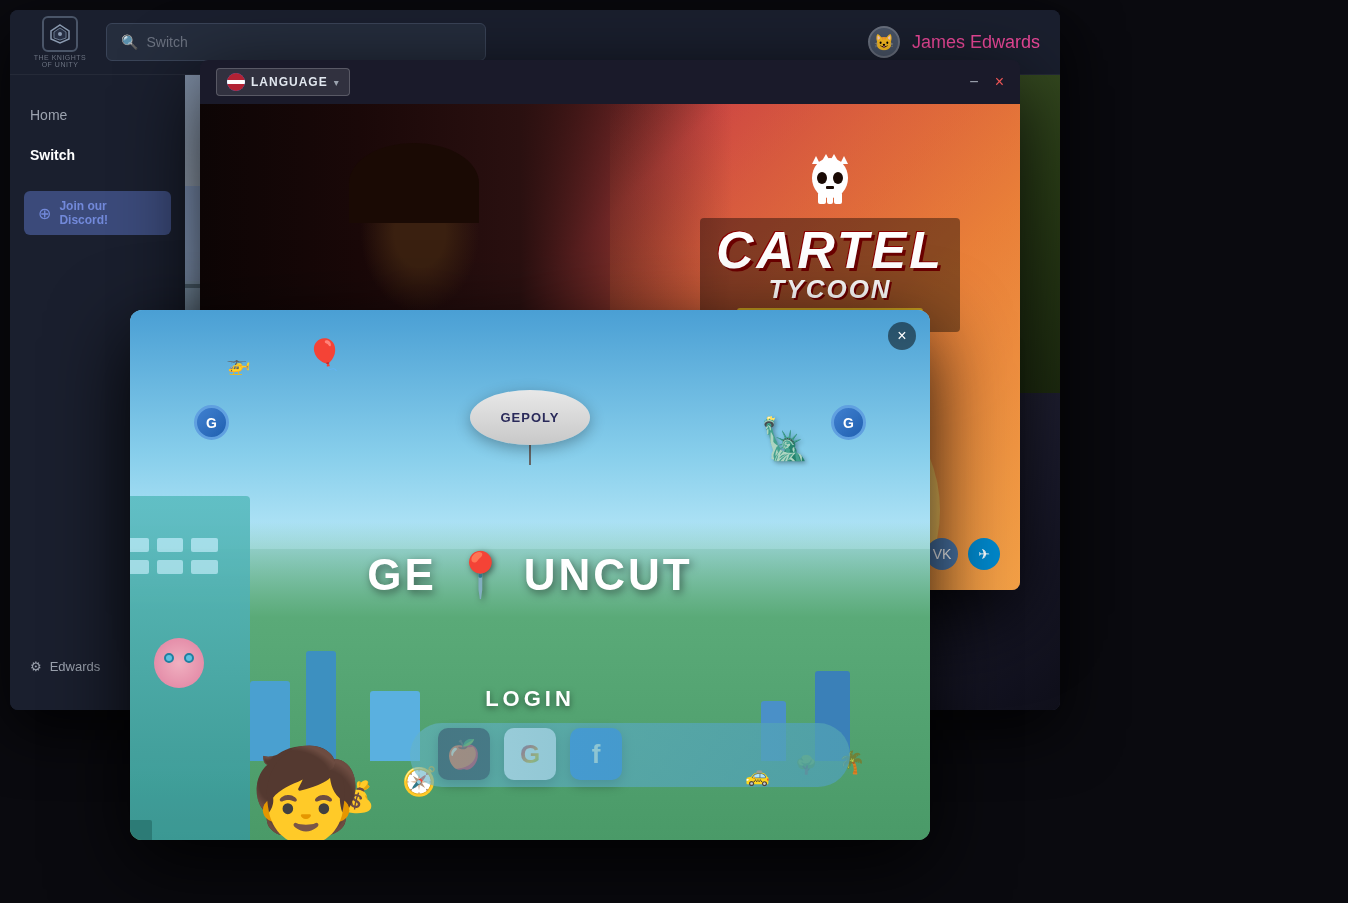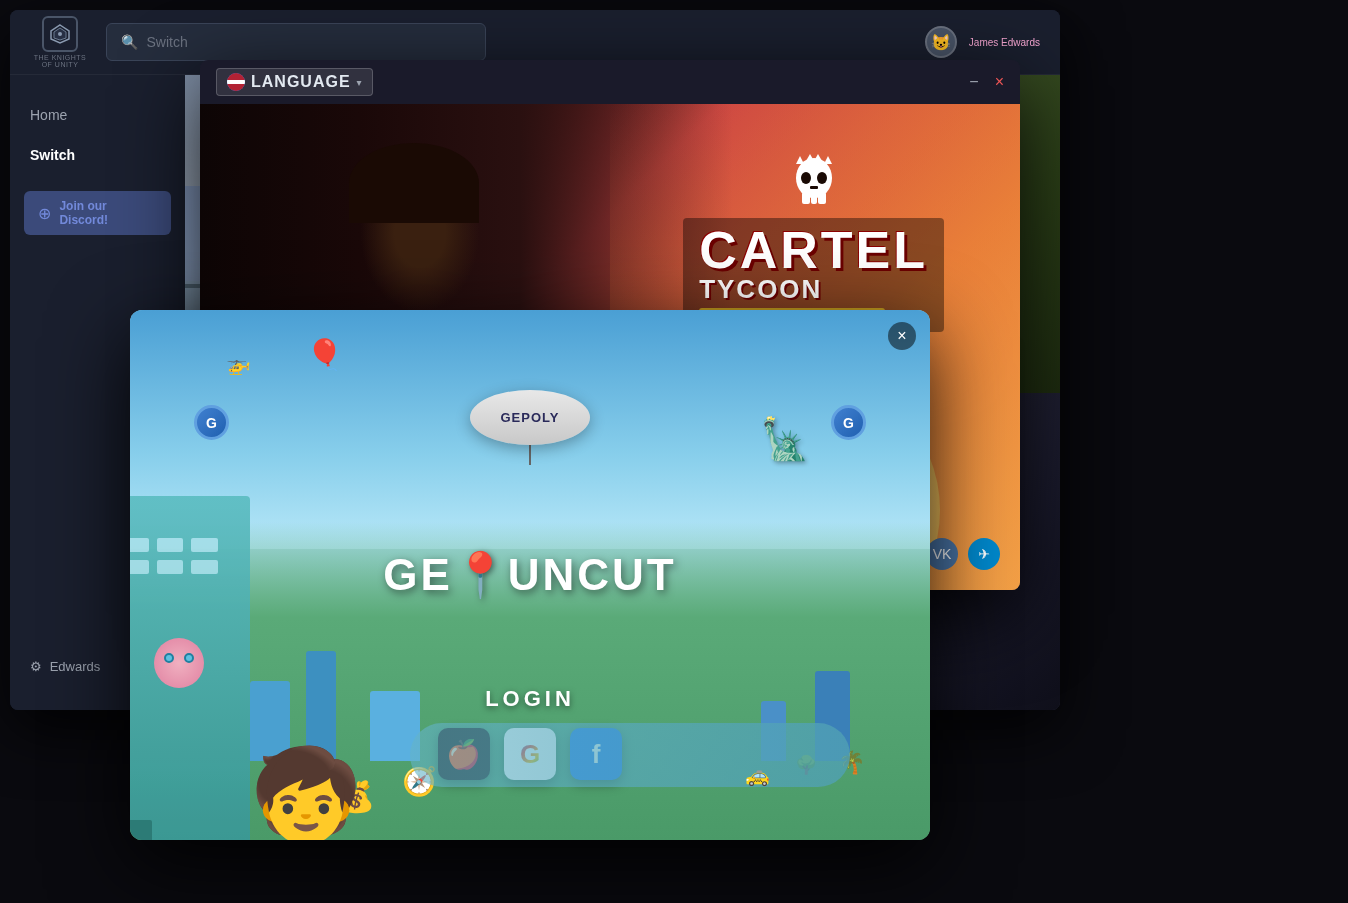--- a/index.html
+++ b/index.html
@@ -106,22 +106,22 @@
       border-radius: 50%;
       background: #4a5568;
       border: 2px solid #6b7280;
       display: flex;
       align-items: center;
       justify-content: center;
       font-size: 16px;
     }
 
     .username {
-      color: #f9a8d4;
-      font-size: 10px;
+      color: #ec4899;
+      font-size: 18px;
     }
 
     
     .app-body {
       display: flex;
       flex: 1;
       overflow: hidden;
     }
 
     
@@ -299,21 +299,21 @@
       height: 18px;
       border-radius: 50%;
       background: #3b82f6;
       flex-shrink: 0;
       position: relative;
       overflow: hidden;
     }
 
     .language-text {
       color: #e2e8f0;
-      font-size: 16px;
+      font-size: 12px;
       font-weight: 600;
       letter-spacing: 1px;
     }
 
     .chevron {
       color: #9ca3af;
       font-size: 10px;
     }
 
     .cartel-window-controls {
@@ -353,21 +353,23 @@
       width: 280px;
       height: 280px;
       border-radius: 50%;
       background: radial-gradient(circle, #fffff0 30%, #fffacd 50%, #f5e87a 70%, transparent 100%);
       opacity: 0.9;
     }
 
     .cartel-logo-area {
       position: absolute;
       top: 50px;
-      right: 76px;
+      right: 60px;
+      text-align: center;
+      font-style: italic;
     }
 
     .cartel-social {
       position: absolute;
       bottom: 20px;
       right: 20px;
       display: flex;
       gap: 10px;
       align-items: center;
     }
@@ -829,21 +831,21 @@
     <div style="position:absolute;top:18%;left:8%;width:35px;height:35px;background:linear-gradient(135deg,#4080d0,#2060b0);border-radius:50%;border:3px solid #60a0e0;display:flex;align-items:center;justify-content:center;color:white;font-size:14px;font-weight:700;">G</div>
     <div style="position:absolute;top:18%;right:8%;width:35px;height:35px;background:linear-gradient(135deg,#4080d0,#2060b0);border-radius:50%;border:3px solid #60a0e0;display:flex;align-items:center;justify-content:center;color:white;font-size:14px;font-weight:700;">G</div>
 
     <div style="position:absolute;bottom:0;left:15%;font-size:90px;line-height:1;z-index:3;">🧒</div>
 
     <div style="position:absolute;bottom:5%;left:26%;font-size:30px;">💰</div>
 
     <div style="position:absolute;bottom:8%;left:34%;font-size:28px;">🧭</div>
 
     <div class="geopoly-logo-area">
-      <div style="display:flex;align-items:center;justify-content:center;gap:0;">
+      <div style="display:flex;align-items:center;justify-content:center;gap:16px;">
         <span style="font-size:44px;font-weight:900;color:white;text-shadow:2px 3px 8px rgba(0,0,0,0.5);letter-spacing:3px;">GE</span>
         <span style="font-size:44px;color:#e84040;text-shadow:2px 2px 6px rgba(0,0,0,0.5);">📍</span>
         <span style="font-size:44px;font-weight:900;color:white;text-shadow:2px 3px 8px rgba(0,0,0,0.5);letter-spacing:3px;">UNCUT</span>
       </div>
     </div>
 
     <div class="geopoly-login-section">
       <div class="login-title">LOGIN</div>
       <div class="login-icons">
         <div class="login-icon-btn li-apple">

